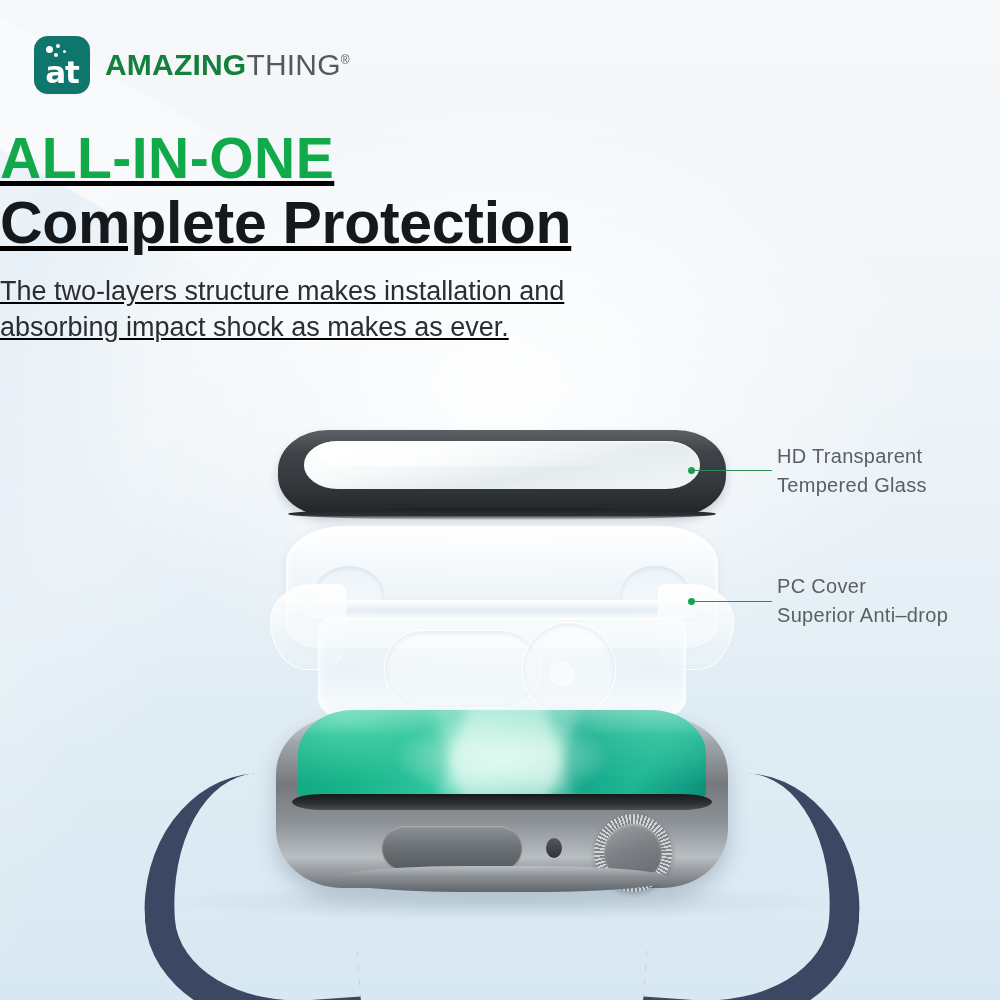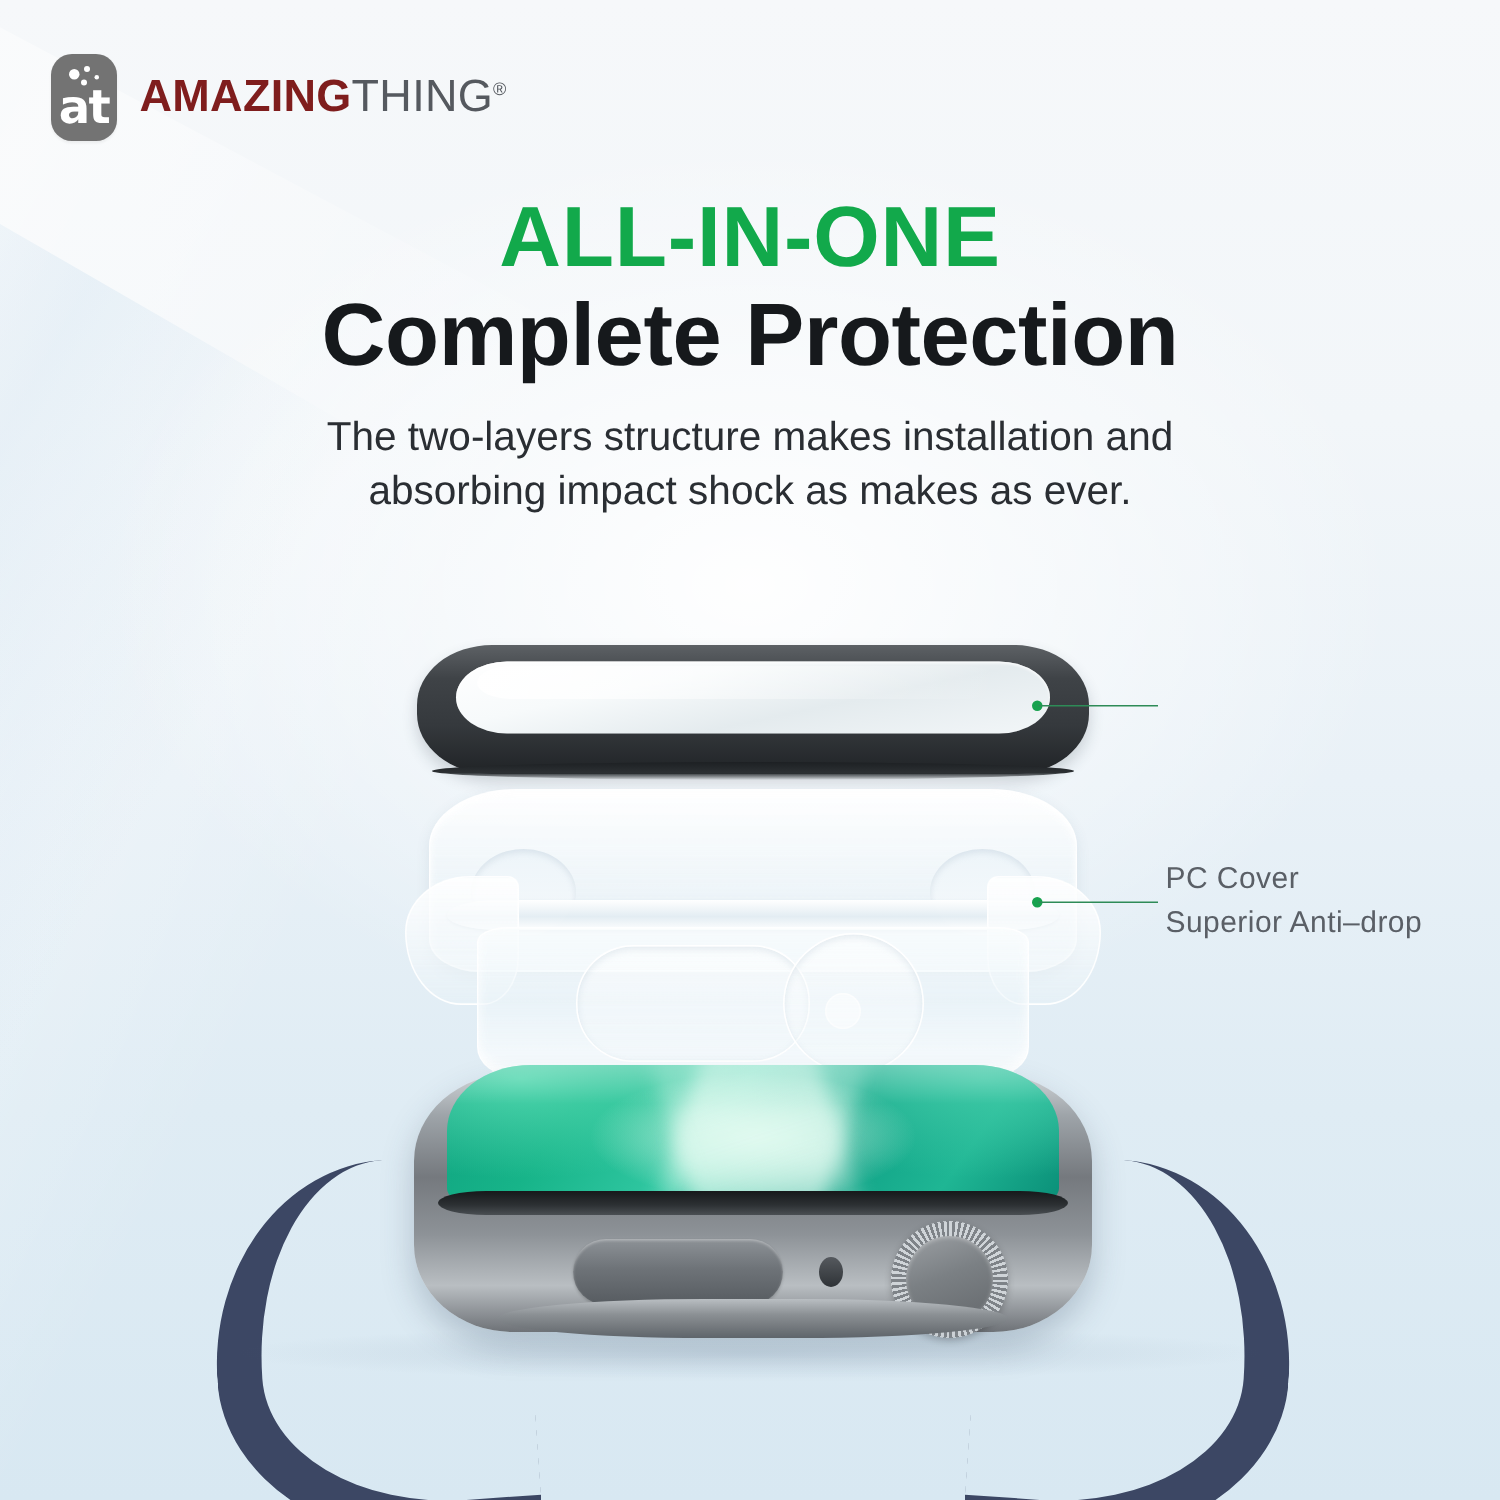--- a/index.html
+++ b/index.html
@@ -26,41 +26,41 @@
     transform:rotate(30deg);transform-origin:top left;opacity:.6;
   }
   .bg-glow{
     position:absolute;left:50%;top:8%;width:900px;height:620px;margin-left:-450px;
     background:radial-gradient(ellipse at center,rgba(255,255,255,.95) 0%,rgba(255,255,255,0) 68%);
   }
 
   
   .header{position:absolute;left:34px;top:36px;display:flex;align-items:center;gap:15px;}
   .logo-mark{
-    width:44px;height:58px;border-radius:14px;background:#737373;
+    width:56px;height:58px;border-radius:14px;background:#0f766e;
     position:relative;flex:none;box-shadow:0 1px 2px rgba(0,0,0,.06);
   }
   .logo-mark .at{
     position:absolute;left:0;right:0;bottom:6px;text-align:center;
     font-family:"DejaVu Sans", sans-serif;font-weight:700;font-size:31px;color:#fff;
     letter-spacing:-1px;line-height:1;
   }
   .bub{position:absolute;background:#fff;border-radius:50%;}
   .b1{width:7px;height:7px;left:12px;top:10px;}
   .b2{width:4px;height:4px;left:22px;top:8px;}
   .b3{width:3px;height:3px;left:29px;top:14px;}
   .b4{width:4px;height:4px;left:20px;top:17px;}
 
   .wordmark{font-size:30px;letter-spacing:.2px;white-space:nowrap;line-height:1;}
-  .wm-a{font-weight:700;color:#7f1d1d;}
+  .wm-a{font-weight:700;color:#15803d;}
   .wm-b{font-weight:300;color:#55595f;}
   .wm-r{font-size:12px;vertical-align:super;color:#55595f;font-weight:400;}
 
   
-  .hl-wrap{position:absolute;left:0;right:0;top:128px;text-align:center;}
+  .hl-wrap{position:absolute;left:0;right:0;top:128px;text-decoration:underline;}
   .hl1{
     font-size:57px;font-weight:700;color:#12a94b;letter-spacing:.5px;line-height:1.06;
     font-family:"Liberation Sans", sans-serif;
   }
   .hl2{
     font-size:59px;font-weight:700;color:#16191c;letter-spacing:-.3px;line-height:1.12;
     margin-top:2px;font-family:"Liberation Sans", sans-serif;
   }
   .sub{
     margin-top:18px;font-size:27px;color:#2a2e33;line-height:1.32;font-weight:400;
@@ -302,20 +302,24 @@
         <div class="crown-face"></div>
       </div>
       <div class="case-bot"></div>
     </div>
 
     <div class="shadow"></div>
   </div>
 
   <div class="dot dot-1"></div>
   <div class="lead lead-1"></div>
+  <div class="anno anno-1">
+    <div>HD Transparent</div>
+    <div>Tempered Glass</div>
+  </div>
 
   <div class="dot dot-2"></div>
   <div class="lead lead-2"></div>
   <div class="anno anno-2">
     <div>PC Cover</div>
     <div>Superior Anti–drop</div>
   </div>
 
 </div>
 

